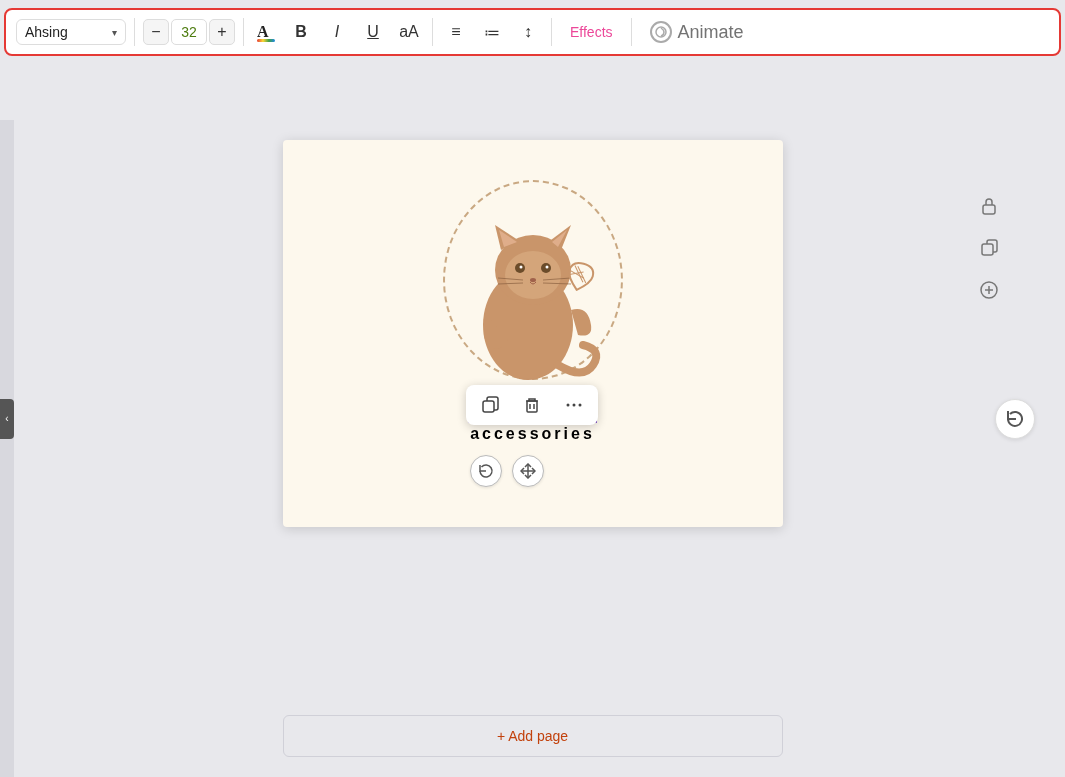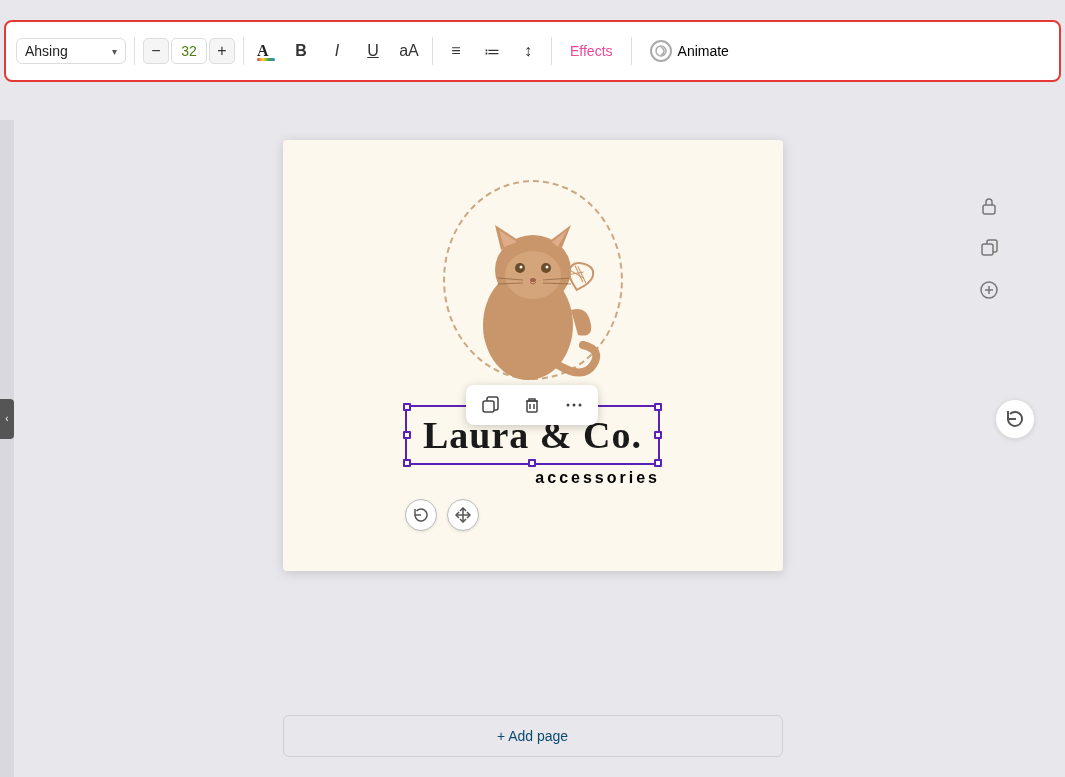--- a/index.html
+++ b/index.html
@@ -8,24 +8,24 @@
       height: 777px;
       background: #e8e8ec;
       font-family: -apple-system, BlinkMacSystemFont, 'Segoe UI', sans-serif;
       overflow: hidden;
       position: relative;
     }
 
     
     .toolbar {
       position: absolute;
-      top: 20px;
+      top: 8px;
       left: 4px;
       right: 4px;
-      height: 62px;
+      height: 48px;
       background: #fff;
       border: 2px solid #e53935;
       border-radius: 8px;
       display: flex;
       align-items: center;
       padding: 0 10px;
       gap: 6px;
       z-index: 100;
     }
 
@@ -144,23 +144,23 @@
 
     .animate-btn {
       display: flex;
       align-items: center;
       gap: 6px;
       padding: 4px 10px;
       border-radius: 6px;
       cursor: pointer;
       border: none;
       background: transparent;
-      font-size: 14px;
+      font-size: 18px;
       font-weight: 500;
-      color: #000000;
+      color: #737373;
     }
 
     .animate-icon {
       width: 22px;
       height: 22px;
       border-radius: 50%;
       border: 2px solid #aaa;
       display: flex;
       align-items: center;
       justify-content: center;
@@ -399,21 +399,21 @@
       bottom: 20px;
       left: 50%;
       transform: translateX(-50%);
       width: 500px;
       background: #e8e8ec;
       border: 1px solid #d0d0d8;
       border-radius: 6px;
       padding: 12px;
       text-align: center;
       cursor: pointer;
-      color: #0c4a6e;
+      color: #c2410c;
       font-size: 14px;
       font-weight: 500;
     }
 
     
     .left-sidebar-edge {
       position: absolute;
       left: 0;
       top: 60px;
       width: 14px;
@@ -601,21 +601,20 @@
 
         <div class="text-element">
           <div class="corner-handle tl"></div>
           <div class="corner-handle tr"></div>
           <div class="corner-handle bl"></div>
           <div class="corner-handle br"></div>
           <div class="corner-handle tm"></div>
           <div class="corner-handle bm"></div>
           <div class="corner-handle ml"></div>
           <div class="corner-handle mr"></div>
-          <div class="main-text">Laura &amp; Co.</div>
         </div>
 
         <div class="sub-text">accessories</div>
 
         <div class="bottom-actions">
           <div class="action-circle">
             <svg width="16" height="16" viewBox="0 0 16 16">
               <path d="M2 8a6 6 0 1 0 1.5-4" fill="none" stroke="#555" stroke-width="1.5"></path>
               <polyline points="2,2 2,8 8,8" fill="none" stroke="#555" stroke-width="1.5"></polyline>
             </svg>

